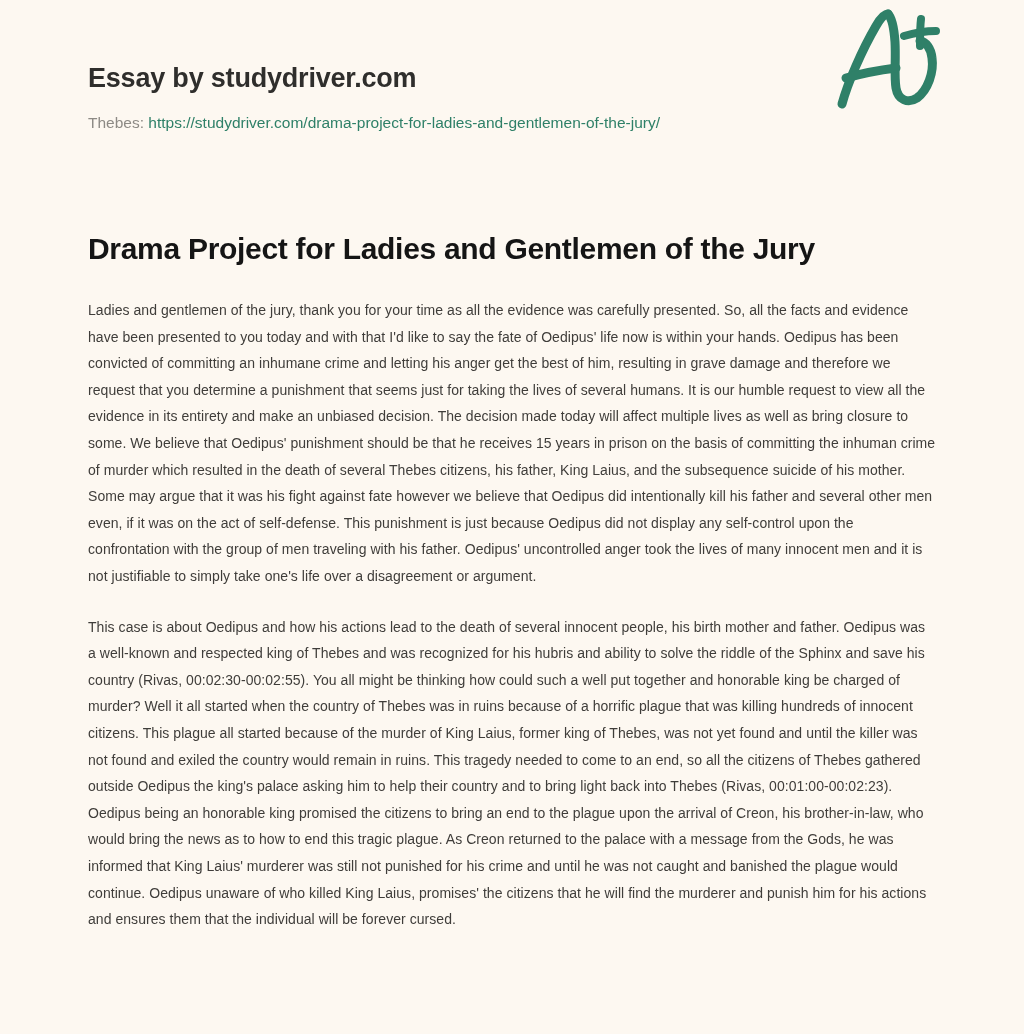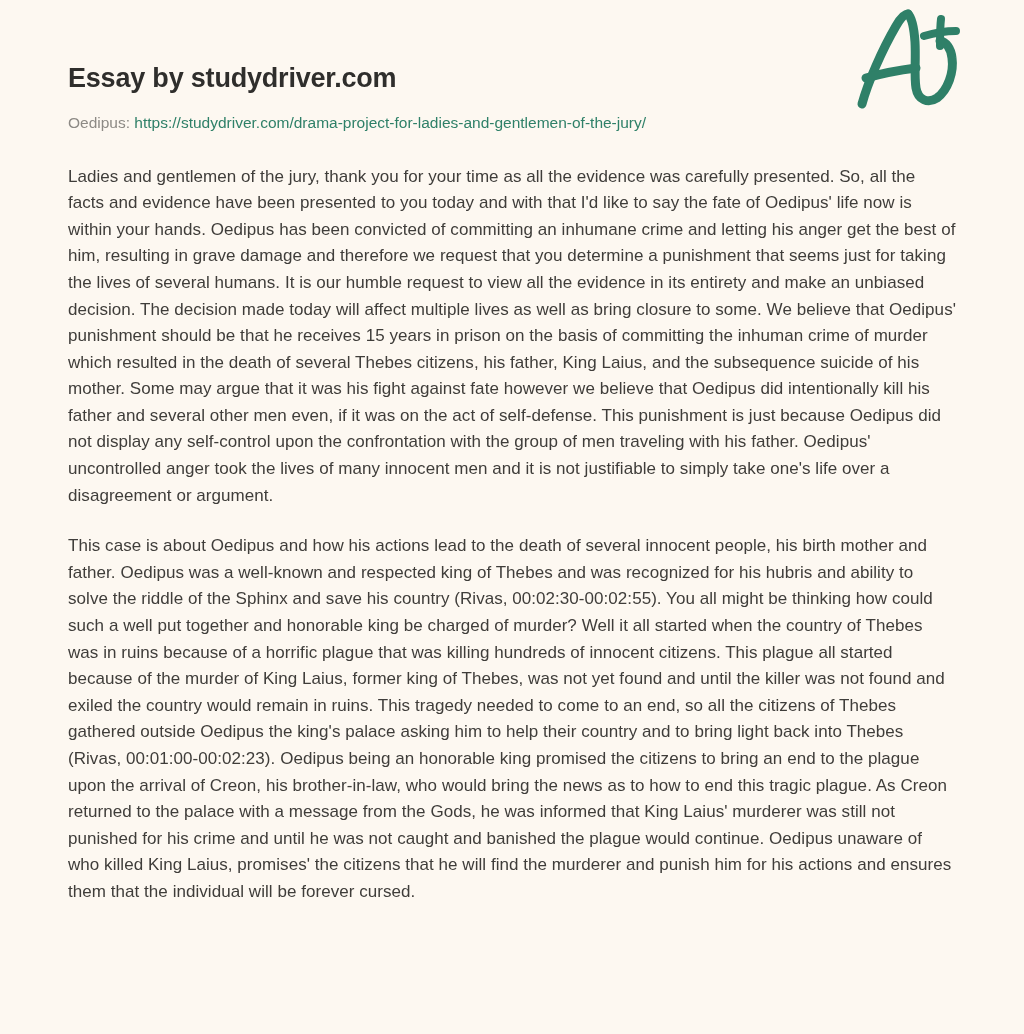--- a/index.html
+++ b/index.html
@@ -14,21 +14,21 @@
     font-family: "Liberation Sans", sans-serif;
     color: #3b3a38;
     overflow: hidden;
   }
 
   .page {
     position: relative;
     width: 1024px;
     height: 1034px;
     box-sizing: border-box;
-    padding: 0 68px;
+    padding: 0 88px;
   }
 
   
   .header {
     position: relative;
     padding-top: 62px;
   }
 
   .brand-line {
     font-size: 27px;
@@ -75,42 +75,42 @@
     line-height: 1.25;
   }
 
   
   .body-copy {
     padding-top: 30px;
   }
 
   .body-copy p {
     margin: 0 0 24px 0;
-    font-size: 17px;
+    font-size: 14px;
     line-height: 26.6px;
     color: #3f3d3a;
     text-align: left;
     letter-spacing: 0.05px;
   }
 
   .body-copy p:last-child {
     margin-bottom: 0;
   }
 </style>
 </head>
 <body>
 
 <div class="page">
 
   <div class="header">
 
     <p class="brand-line">Essay by studydriver.com</p>
 
     <p class="source-line">
-      <span>Oedipus: </span><a class="source-link" href="#">https://studydriver.com/drama-project-for-ladies-and-gentlemen-of-the-jury/</a>
+      <span>Thebes: </span><a class="source-link" href="#">https://studydriver.com/drama-project-for-ladies-and-gentlemen-of-the-jury/</a>
     </p>
 
     <div class="logo">
       <svg viewBox="0 0 130 116" width="130" height="116" aria-hidden="true">
         <g fill="none" stroke="#2f8068" stroke-linecap="round" stroke-linejoin="round">
 
           <path d="M18 104 C 24 82, 38 50, 52 26 C 56 19, 60 14, 64 14" stroke-width="9"></path>
 
           <path d="M64 14 C 68 18, 70 28, 71 42 C 72 60, 70 76, 72 88
                    C 74 100, 84 104, 93 98 C 104 90, 110 72, 108 58
@@ -120,20 +120,21 @@
 
           <path d="M80 36 C 90 33, 102 31, 112 31" stroke-width="8"></path>
 
           <path d="M97 19 C 96 27, 96 38, 96 46" stroke-width="8"></path>
         </g>
       </svg>
     </div>
 
   </div>
 
+  <h1 class="doc-title">Drama Project for Ladies and Gentlemen of the Jury</h1>
 
   <div class="body-copy">
     <p>Ladies and gentlemen of the jury, thank you for your time as all the evidence was carefully presented. So, all the facts and evidence have been presented to you today and with that I'd like to say the fate of Oedipus' life now is within your hands. Oedipus has been convicted of committing an inhumane crime and letting his anger get the best of him, resulting in grave damage and therefore we request that you determine a punishment that seems just for taking the lives of several humans. It is our humble request to view all the evidence in its entirety and make an unbiased decision. The decision made today will affect multiple lives as well as bring closure to some. We believe that Oedipus' punishment should be that he receives 15 years in prison on the basis of committing the inhuman crime of murder which resulted in the death of several Thebes citizens, his father, King Laius, and the subsequence suicide of his mother. Some may argue that it was his fight against fate however we believe that Oedipus did intentionally kill his father and several other men even, if it was on the act of self-defense. This punishment is just because Oedipus did not display any self-control upon the confrontation with the group of men traveling with his father. Oedipus' uncontrolled anger took the lives of many innocent men and it is not justifiable to simply take one's life over a disagreement or argument.</p>
     <p>This case is about Oedipus and how his actions lead to the death of several innocent people, his birth mother and father. Oedipus was a well-known and respected king of Thebes and was recognized for his hubris and ability to solve the riddle of the Sphinx and save his country (Rivas, 00:02:30-00:02:55). You all might be thinking how could such a well put together and honorable king be charged of murder? Well it all started when the country of Thebes was in ruins because of a horrific plague that was killing hundreds of innocent citizens. This plague all started because of the murder of King Laius, former king of Thebes, was not yet found and until the killer was not found and exiled the country would remain in ruins. This tragedy needed to come to an end, so all the citizens of Thebes gathered outside Oedipus the king's palace asking him to help their country and to bring light back into Thebes (Rivas, 00:01:00-00:02:23). Oedipus being an honorable king promised the citizens to bring an end to the plague upon the arrival of Creon, his brother-in-law, who would bring the news as to how to end this tragic plague. As Creon returned to the palace with a message from the Gods, he was informed that King Laius' murderer was still not punished for his crime and until he was not caught and banished the plague would continue. Oedipus unaware of who killed King Laius, promises' the citizens that he will find the murderer and punish him for his actions and ensures them that the individual will be forever cursed.</p>
 
   </div>
 
 </div>
 
 </body></html>

